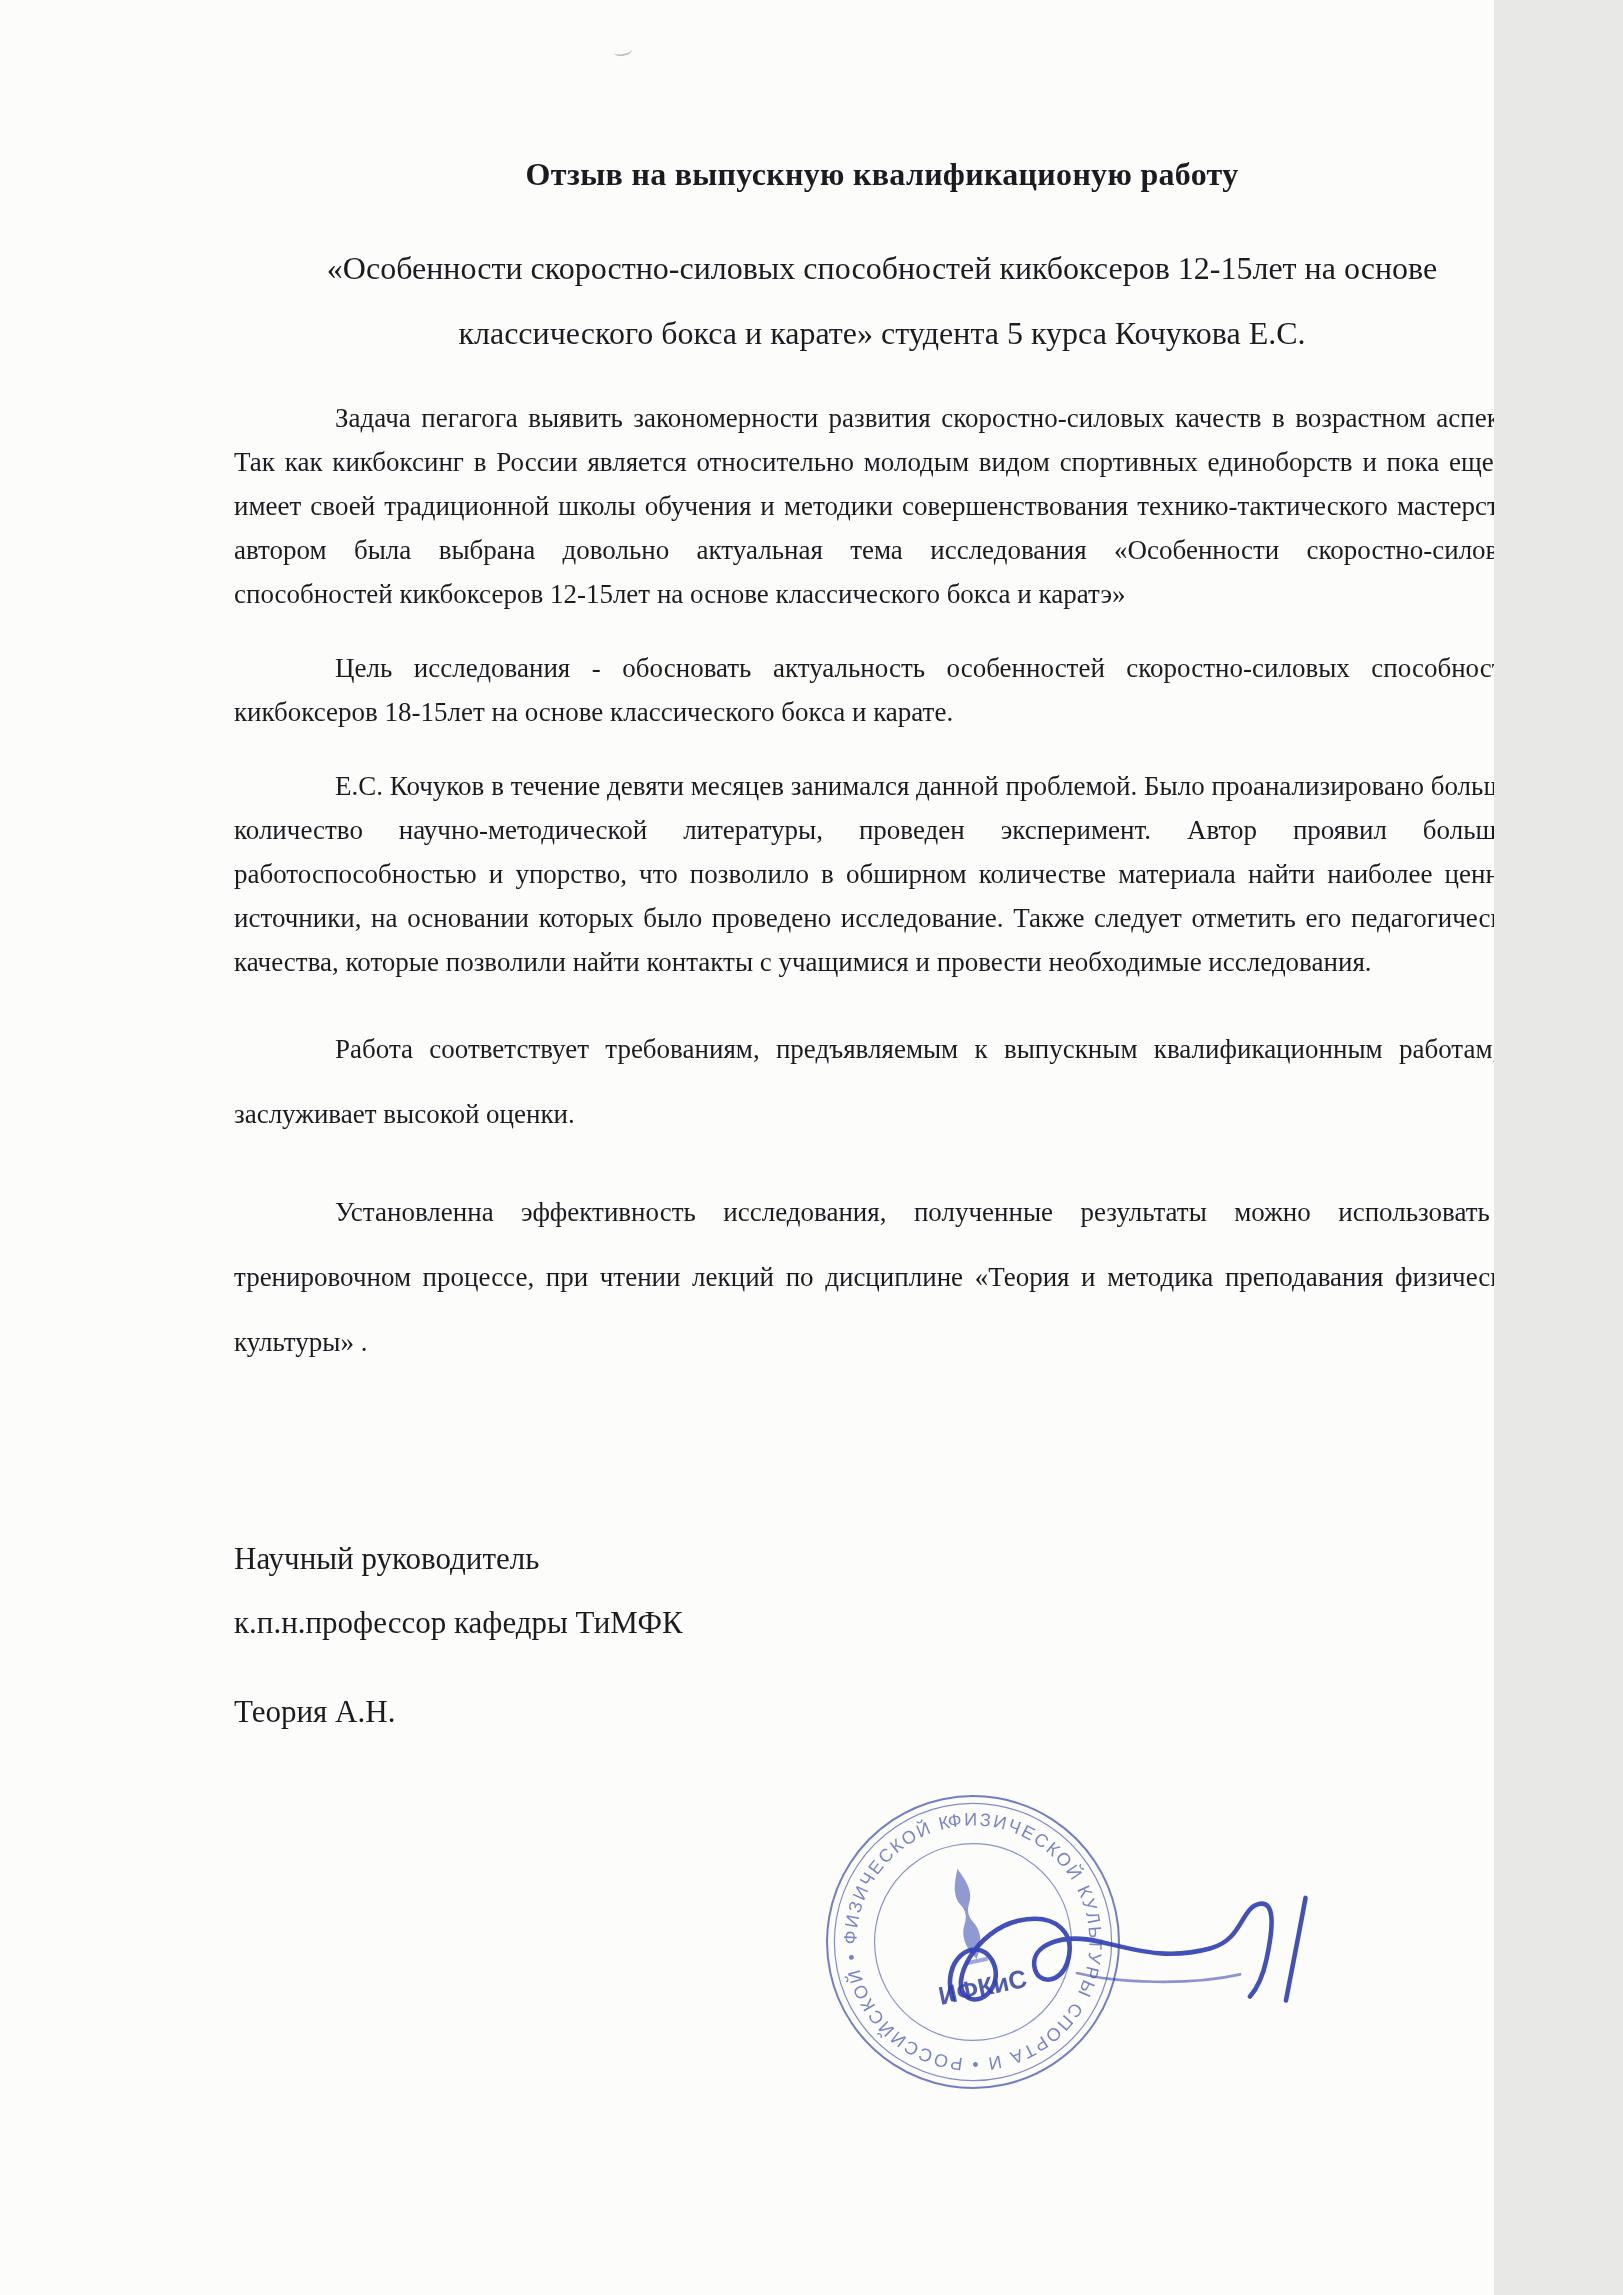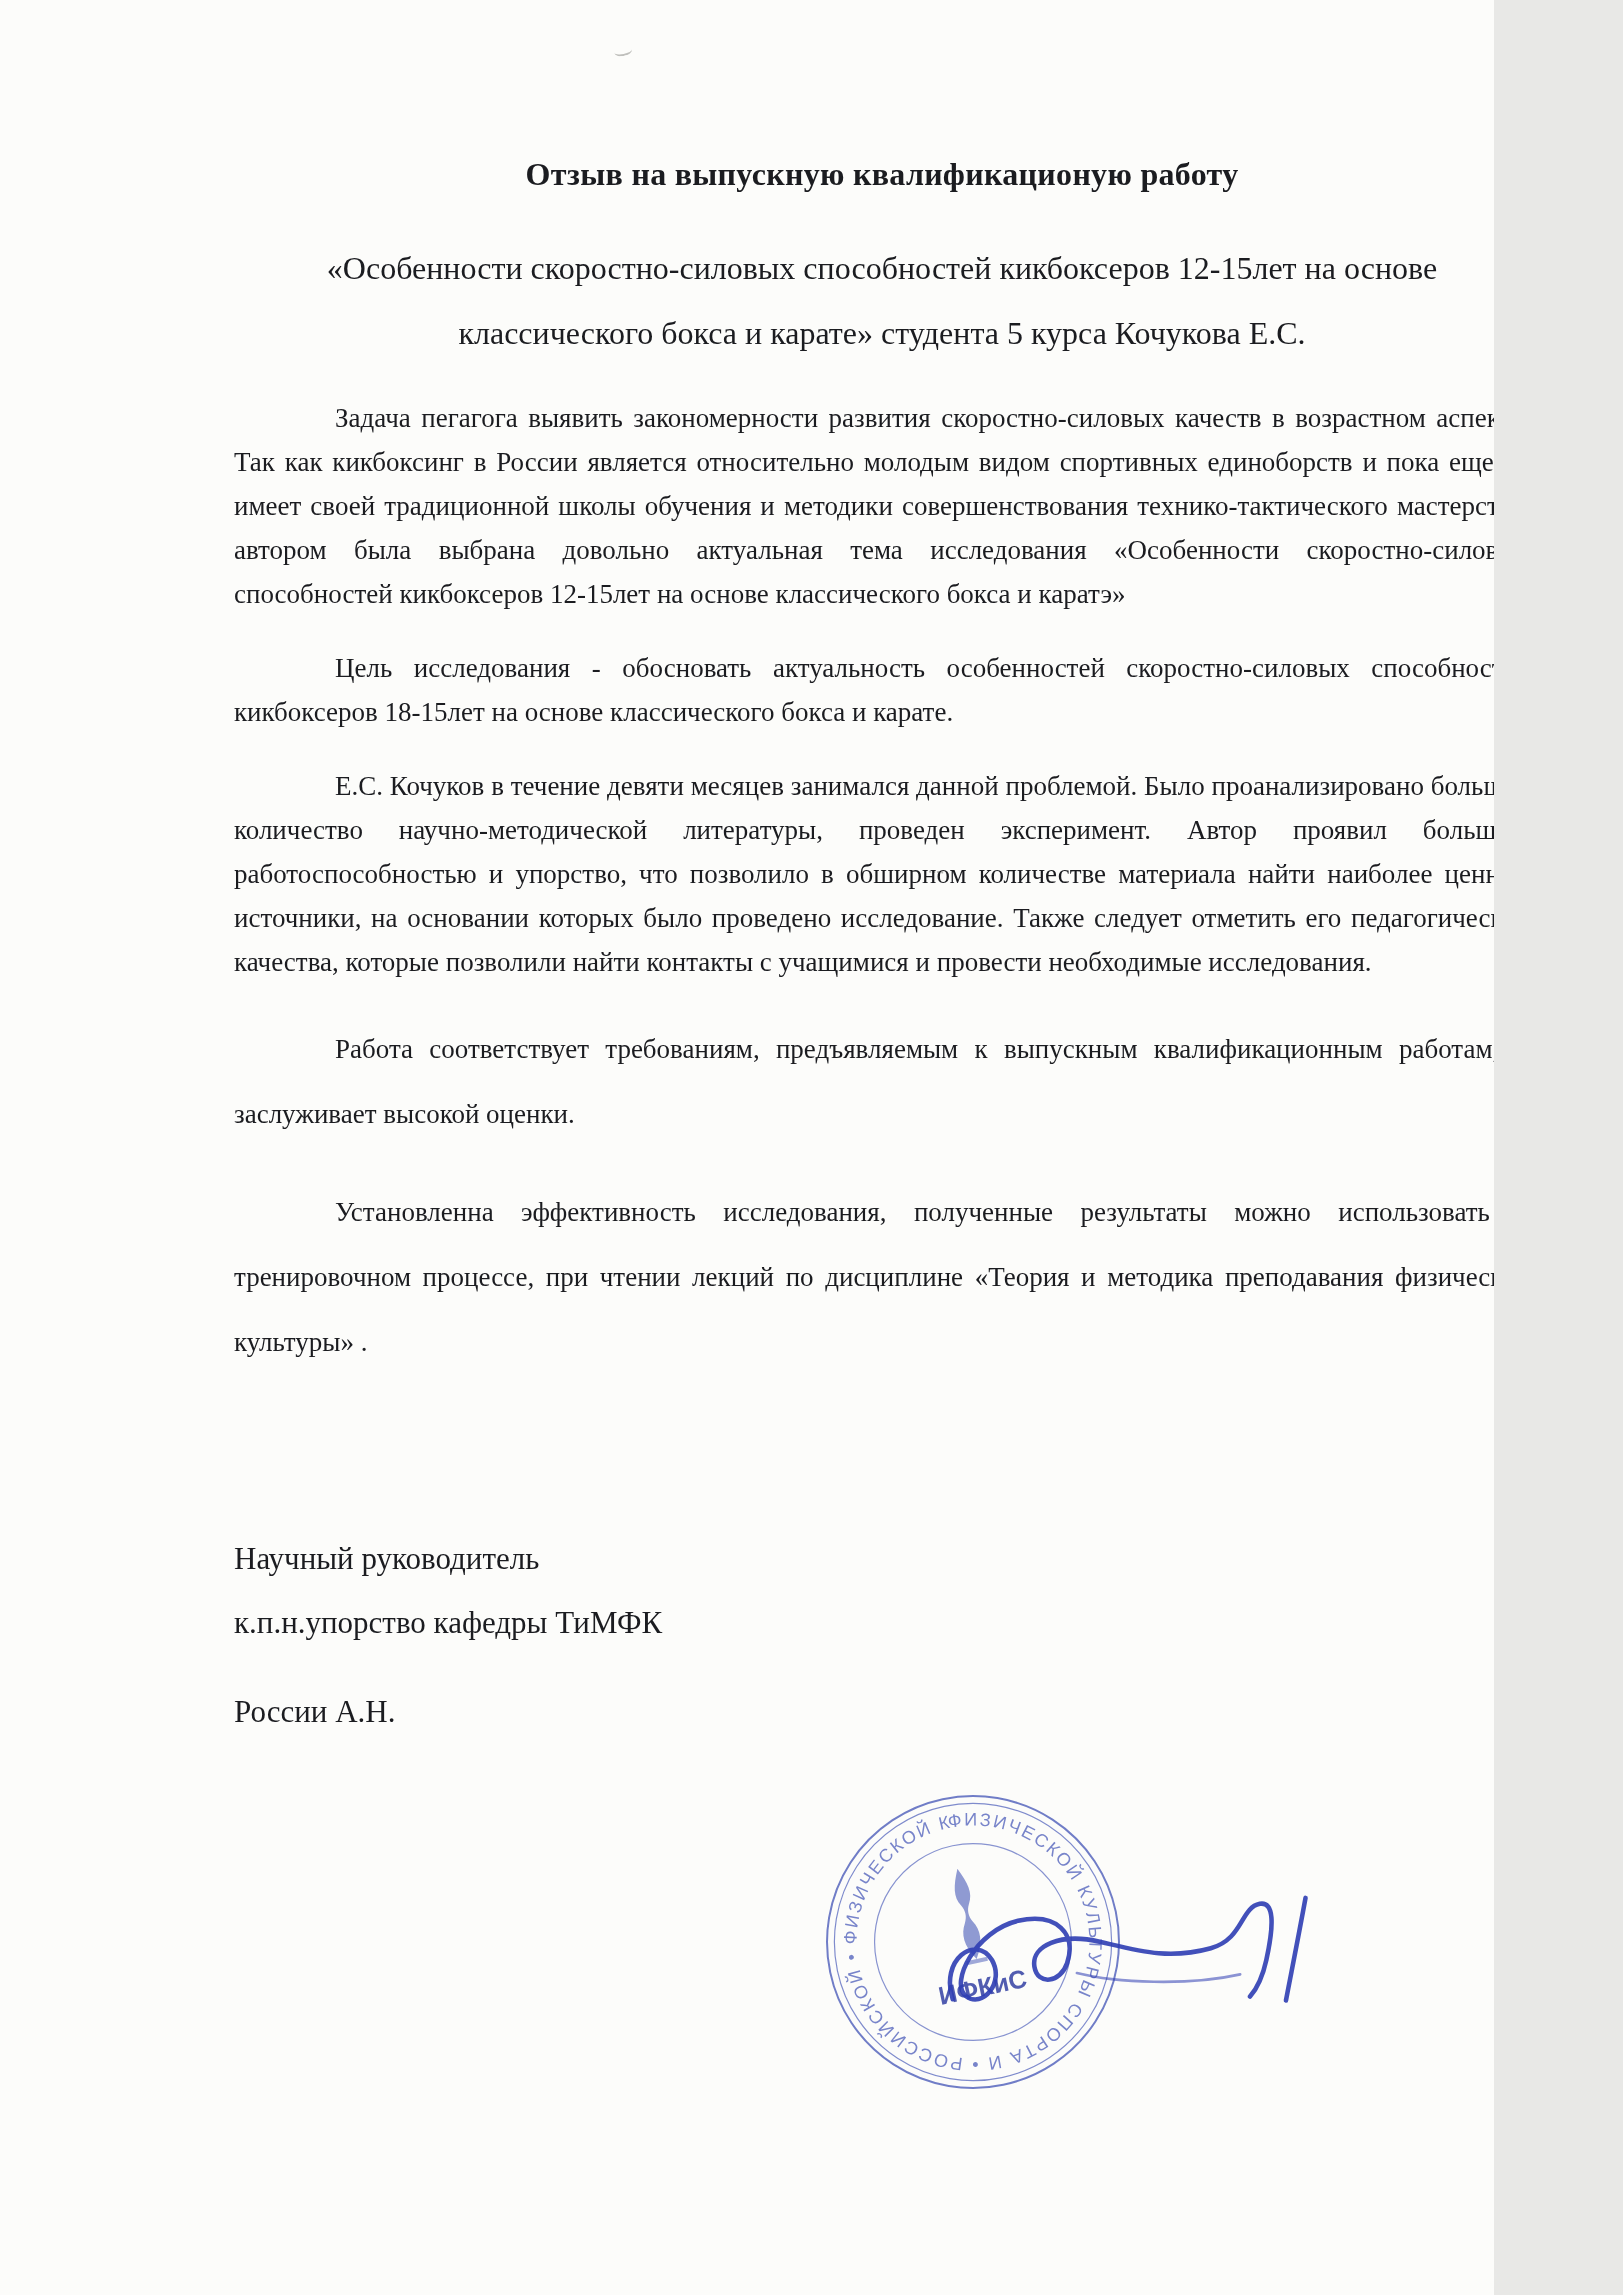--- a/index.html
+++ b/index.html
@@ -116,22 +116,22 @@
     <p class="para tight">Цель исследования - обосновать актуальность особенностей скоростно-силовых способностей кикбоксеров 18-15лет на основе классического бокса и карате.</p>
 
     <p class="para tight">Е.С. Кочуков в течение девяти месяцев  занимался  данной проблемой. Было проанализировано большое количество научно-методической литературы, проведен эксперимент. Автор проявил большую работоспособностью и упорство, что позволило в обширном количестве материала найти наиболее ценные источники, на основании которых было проведено исследование. Также следует отметить его педагогические качества, которые позволили найти контакты с учащимися и провести необходимые исследования.</p>
 
     <p class="para loose">Работа соответствует требованиям, предъявляемым к выпускным квалификационным работам, и заслуживает высокой оценки.</p>
 
     <p class="para loose">Установленна эффективность исследования, полученные результаты можно использовать в тренировочном процессе, при чтении лекций по дисциплине «Теория и методика преподавания физической культуры» .</p>
 
     <div class="sig-block">
       <div class="sig-line1">Научный руководитель</div>
-      <div class="sig-line2">к.п.н.упорство кафедры ТиМФК</div>
-      <div class="sig-name">России А.Н.</div>
+      <div class="sig-line2">к.п.н.профессор кафедры ТиМФК</div>
+      <div class="sig-name">Теория А.Н.</div>
     </div>
 
   </div>
 
   <div class="stamp-wrap">
     <svg viewBox="0 0 460 460" width="308" height="308">
       <circle cx="230" cy="230" r="218" fill="none" stroke="#3f51b5" stroke-width="3" opacity="0.9"></circle>
       <circle cx="230" cy="230" r="207" fill="none" stroke="#3f51b5" stroke-width="1.8" opacity="0.8"></circle>
       <circle cx="230" cy="230" r="147" fill="none" stroke="#3f51b5" stroke-width="1.8" opacity="0.75"></circle>
       <defs>

